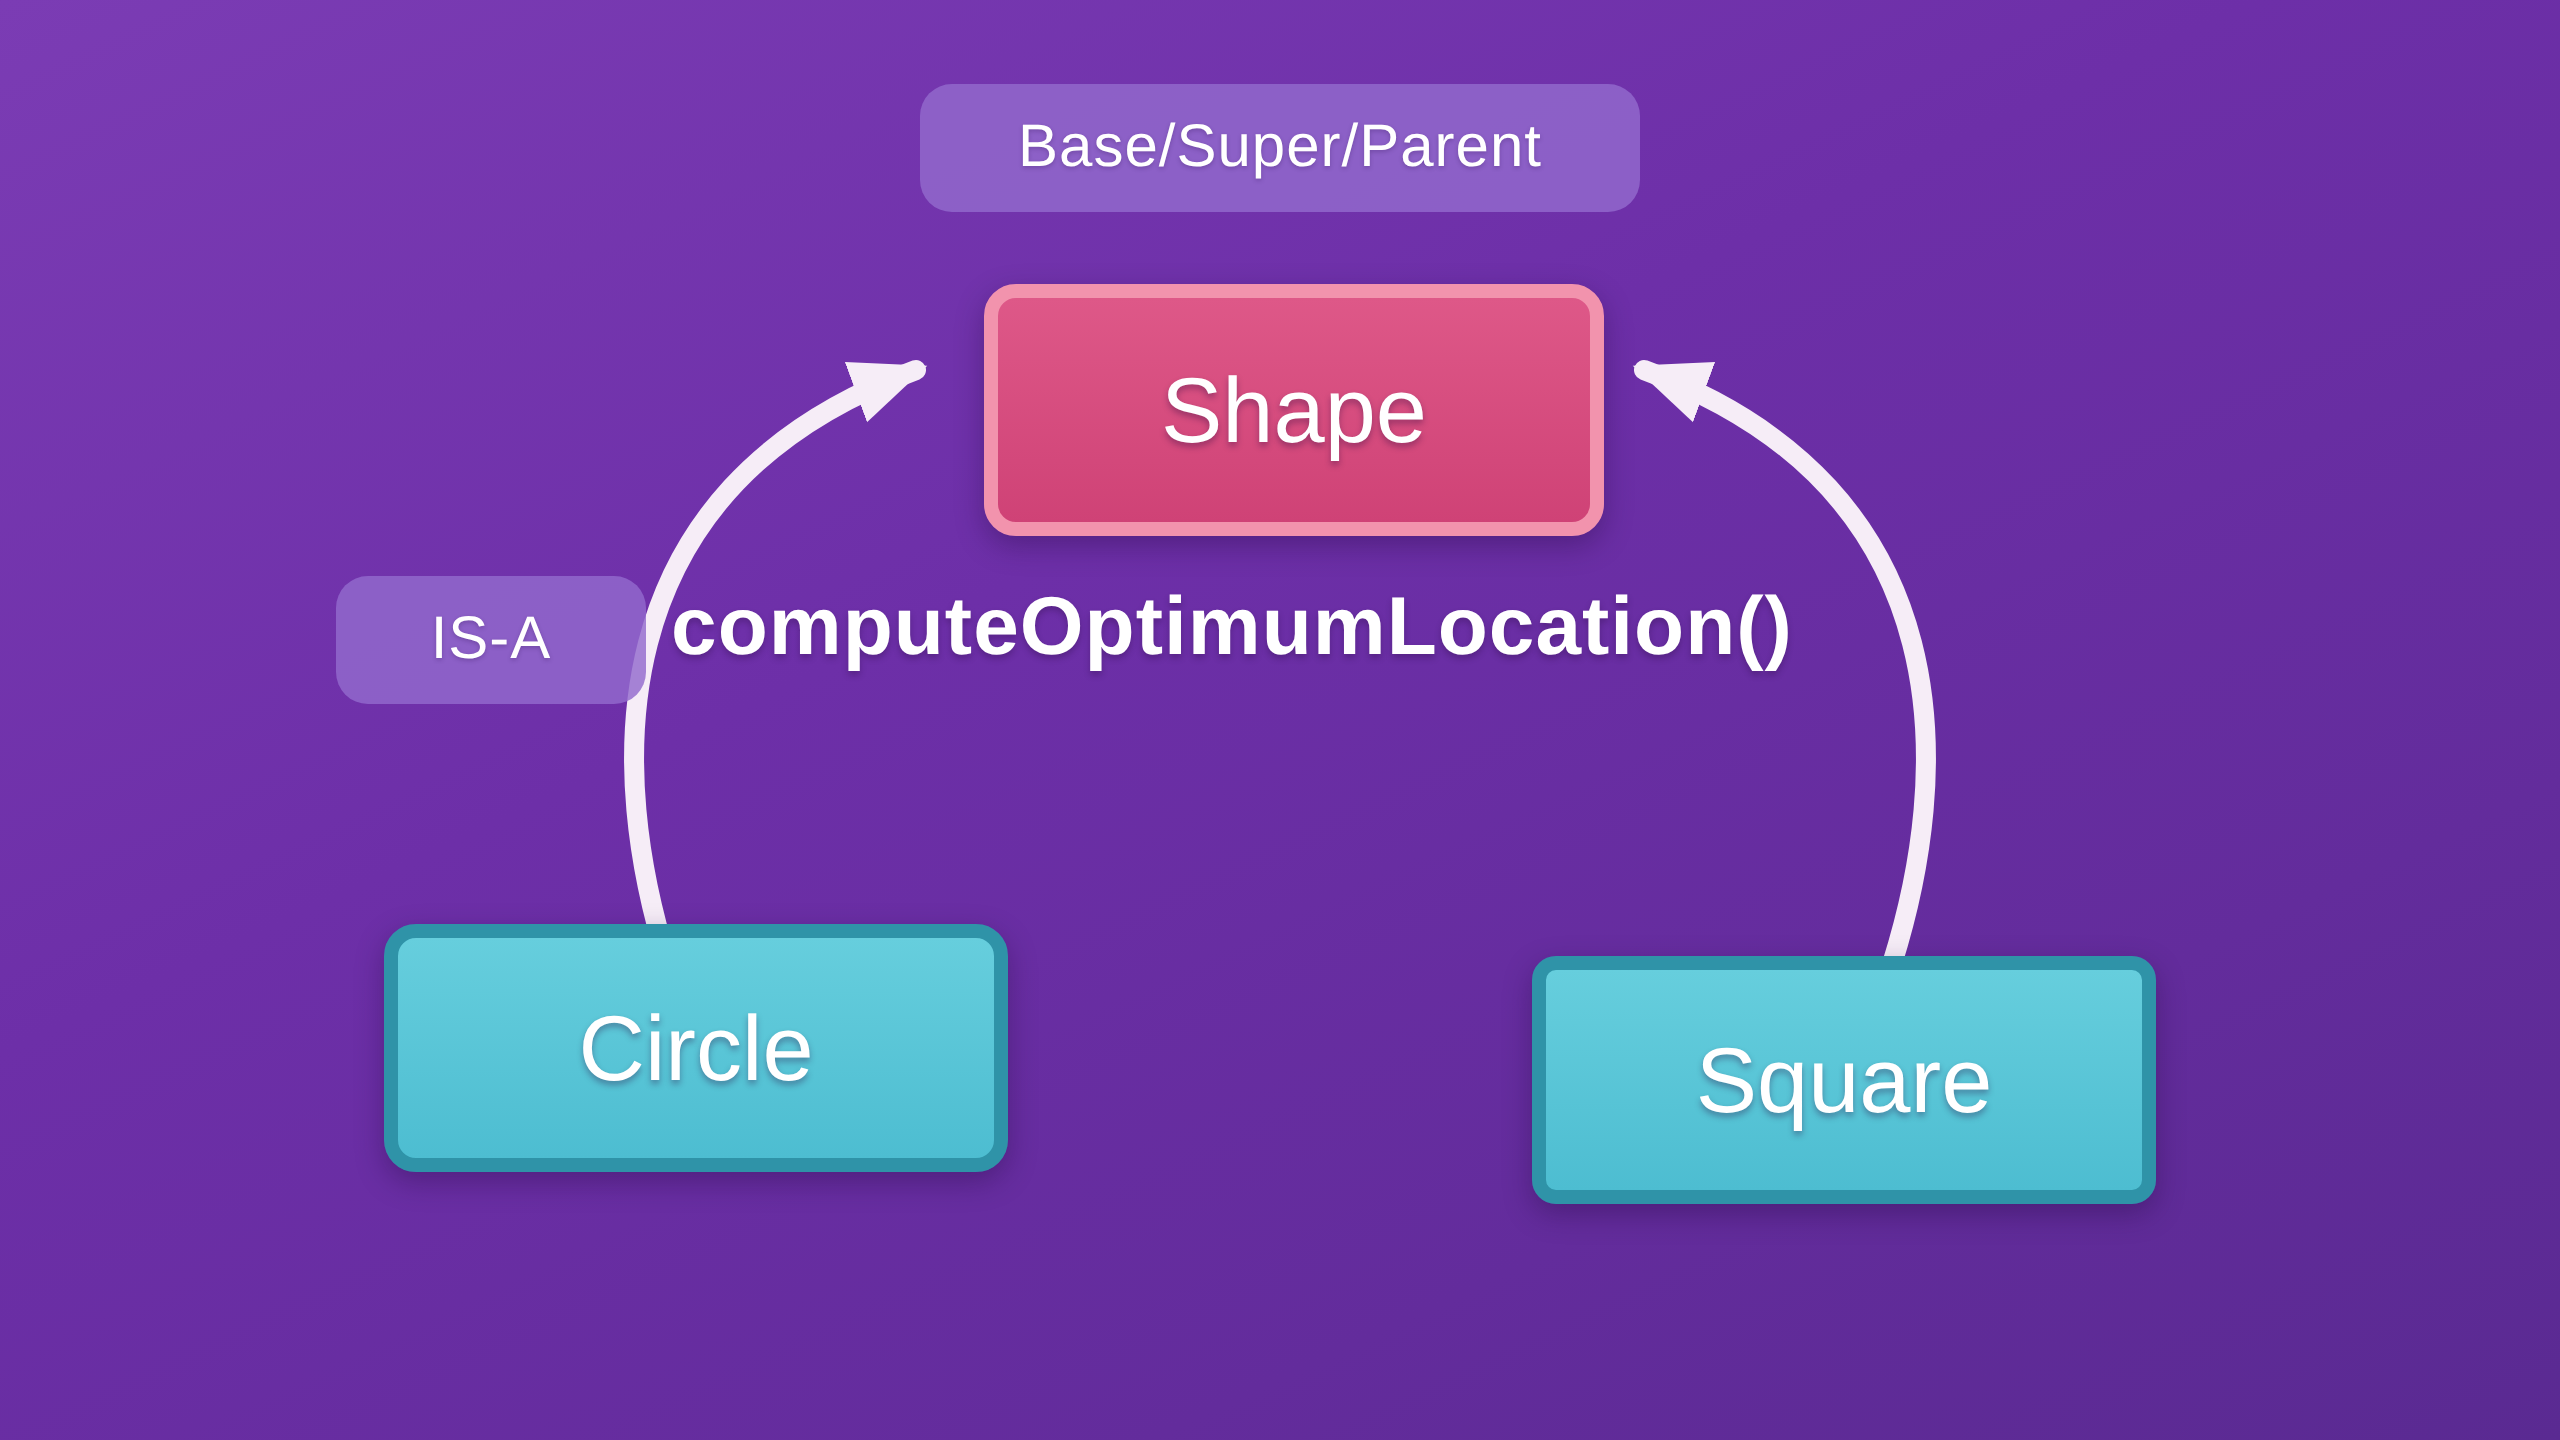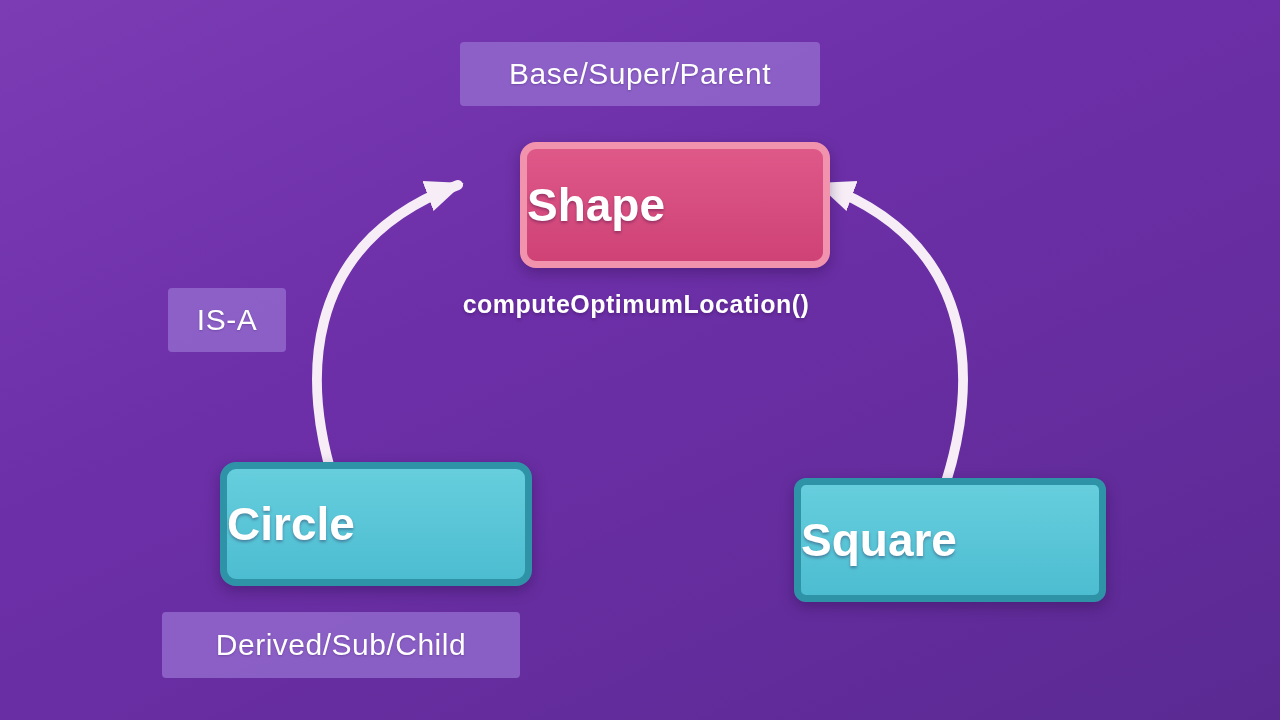--- a/index.html
+++ b/index.html
@@ -23,68 +23,66 @@
     height: 720px;
     pointer-events: none;
   }
   
   .tag {
     position: absolute;
     display: flex;
     align-items: center;
     justify-content: center;
     background: rgba(146, 106, 205, 0.82);
-    border-radius: 4px;
+    border-radius: 16px;
     color: #ffffff;
     font-size: 30px;
     letter-spacing: 0.5px;
     text-shadow: 0 1px 2px rgba(40, 10, 70, 0.25);
   }
   .tag-base    { left: 460px; top: 42px;  width: 360px; height: 64px; }
-  .tag-isa     { left: 168px; top: 288px; width: 118px; height: 64px; }
+  .tag-isa     { left: 168px; top: 288px; width: 155px; height: 64px; }
   .tag-derived { left: 162px; top: 612px; width: 358px; height: 66px; }
 
   
   .node {
     position: absolute;
     display: flex;
     align-items: center;
-    justify-content: flex-start;
+    justify-content: center;
     border-radius: 16px;
     color: #ffffff;
     font-size: 46px;
-    font-weight: bold;
+    font-weight: normal;
     text-shadow: 0 2px 3px rgba(40, 10, 60, 0.35);
     box-shadow: 0 5px 14px rgba(35, 8, 60, 0.35);
-    margin-left: 28px;
   }
   .node-parent {
     left: 492px; top: 142px; width: 296px; height: 112px;
     background: linear-gradient(180deg, #de5888 0%, #cf4276 100%);
     border: 7px solid #f293ad;
   }
   .node-child {
     background: linear-gradient(180deg, #66cedd 0%, #4dbdd1 100%);
     border: 7px solid #2f93a8;
   }
   .node-circle { left: 192px; top: 462px; width: 298px; height: 110px; }
   .node-square { left: 766px; top: 478px; width: 298px; height: 110px; border-radius: 12px; }
 
   .method {
     position: absolute;
     left: 0;
     top: 290px;
     width: 1232px;
     text-align: center;
     color: #ffffff;
-    font-size: 25px;
+    font-size: 41px;
     font-weight: bold;
     letter-spacing: 0.5px;
     text-shadow: 0 2px 3px rgba(40, 10, 60, 0.3);
-    margin-left: 20px;
   }
 </style>
 </head>
 <body>
 
 <div class="stage">
 
   <svg class="arrows" viewBox="0 0 1280 720" xmlns="http://www.w3.org/2000/svg">
     <defs>
       <marker id="ah" markerUnits="userSpaceOnUse" markerWidth="44" markerHeight="40" refX="32" refY="18" orient="auto">
@@ -110,17 +108,14 @@
   <div class="method">computeOptimumLocation()</div>
 
   <div class="node node-child node-circle">
     <span>Circle</span>
   </div>
 
   <div class="node node-child node-square">
     <span>Square</span>
   </div>
 
-  <div class="tag tag-derived">
-    <span>Derived/Sub/Child</span>
-  </div>
 
 </div>
 
 </body></html>

